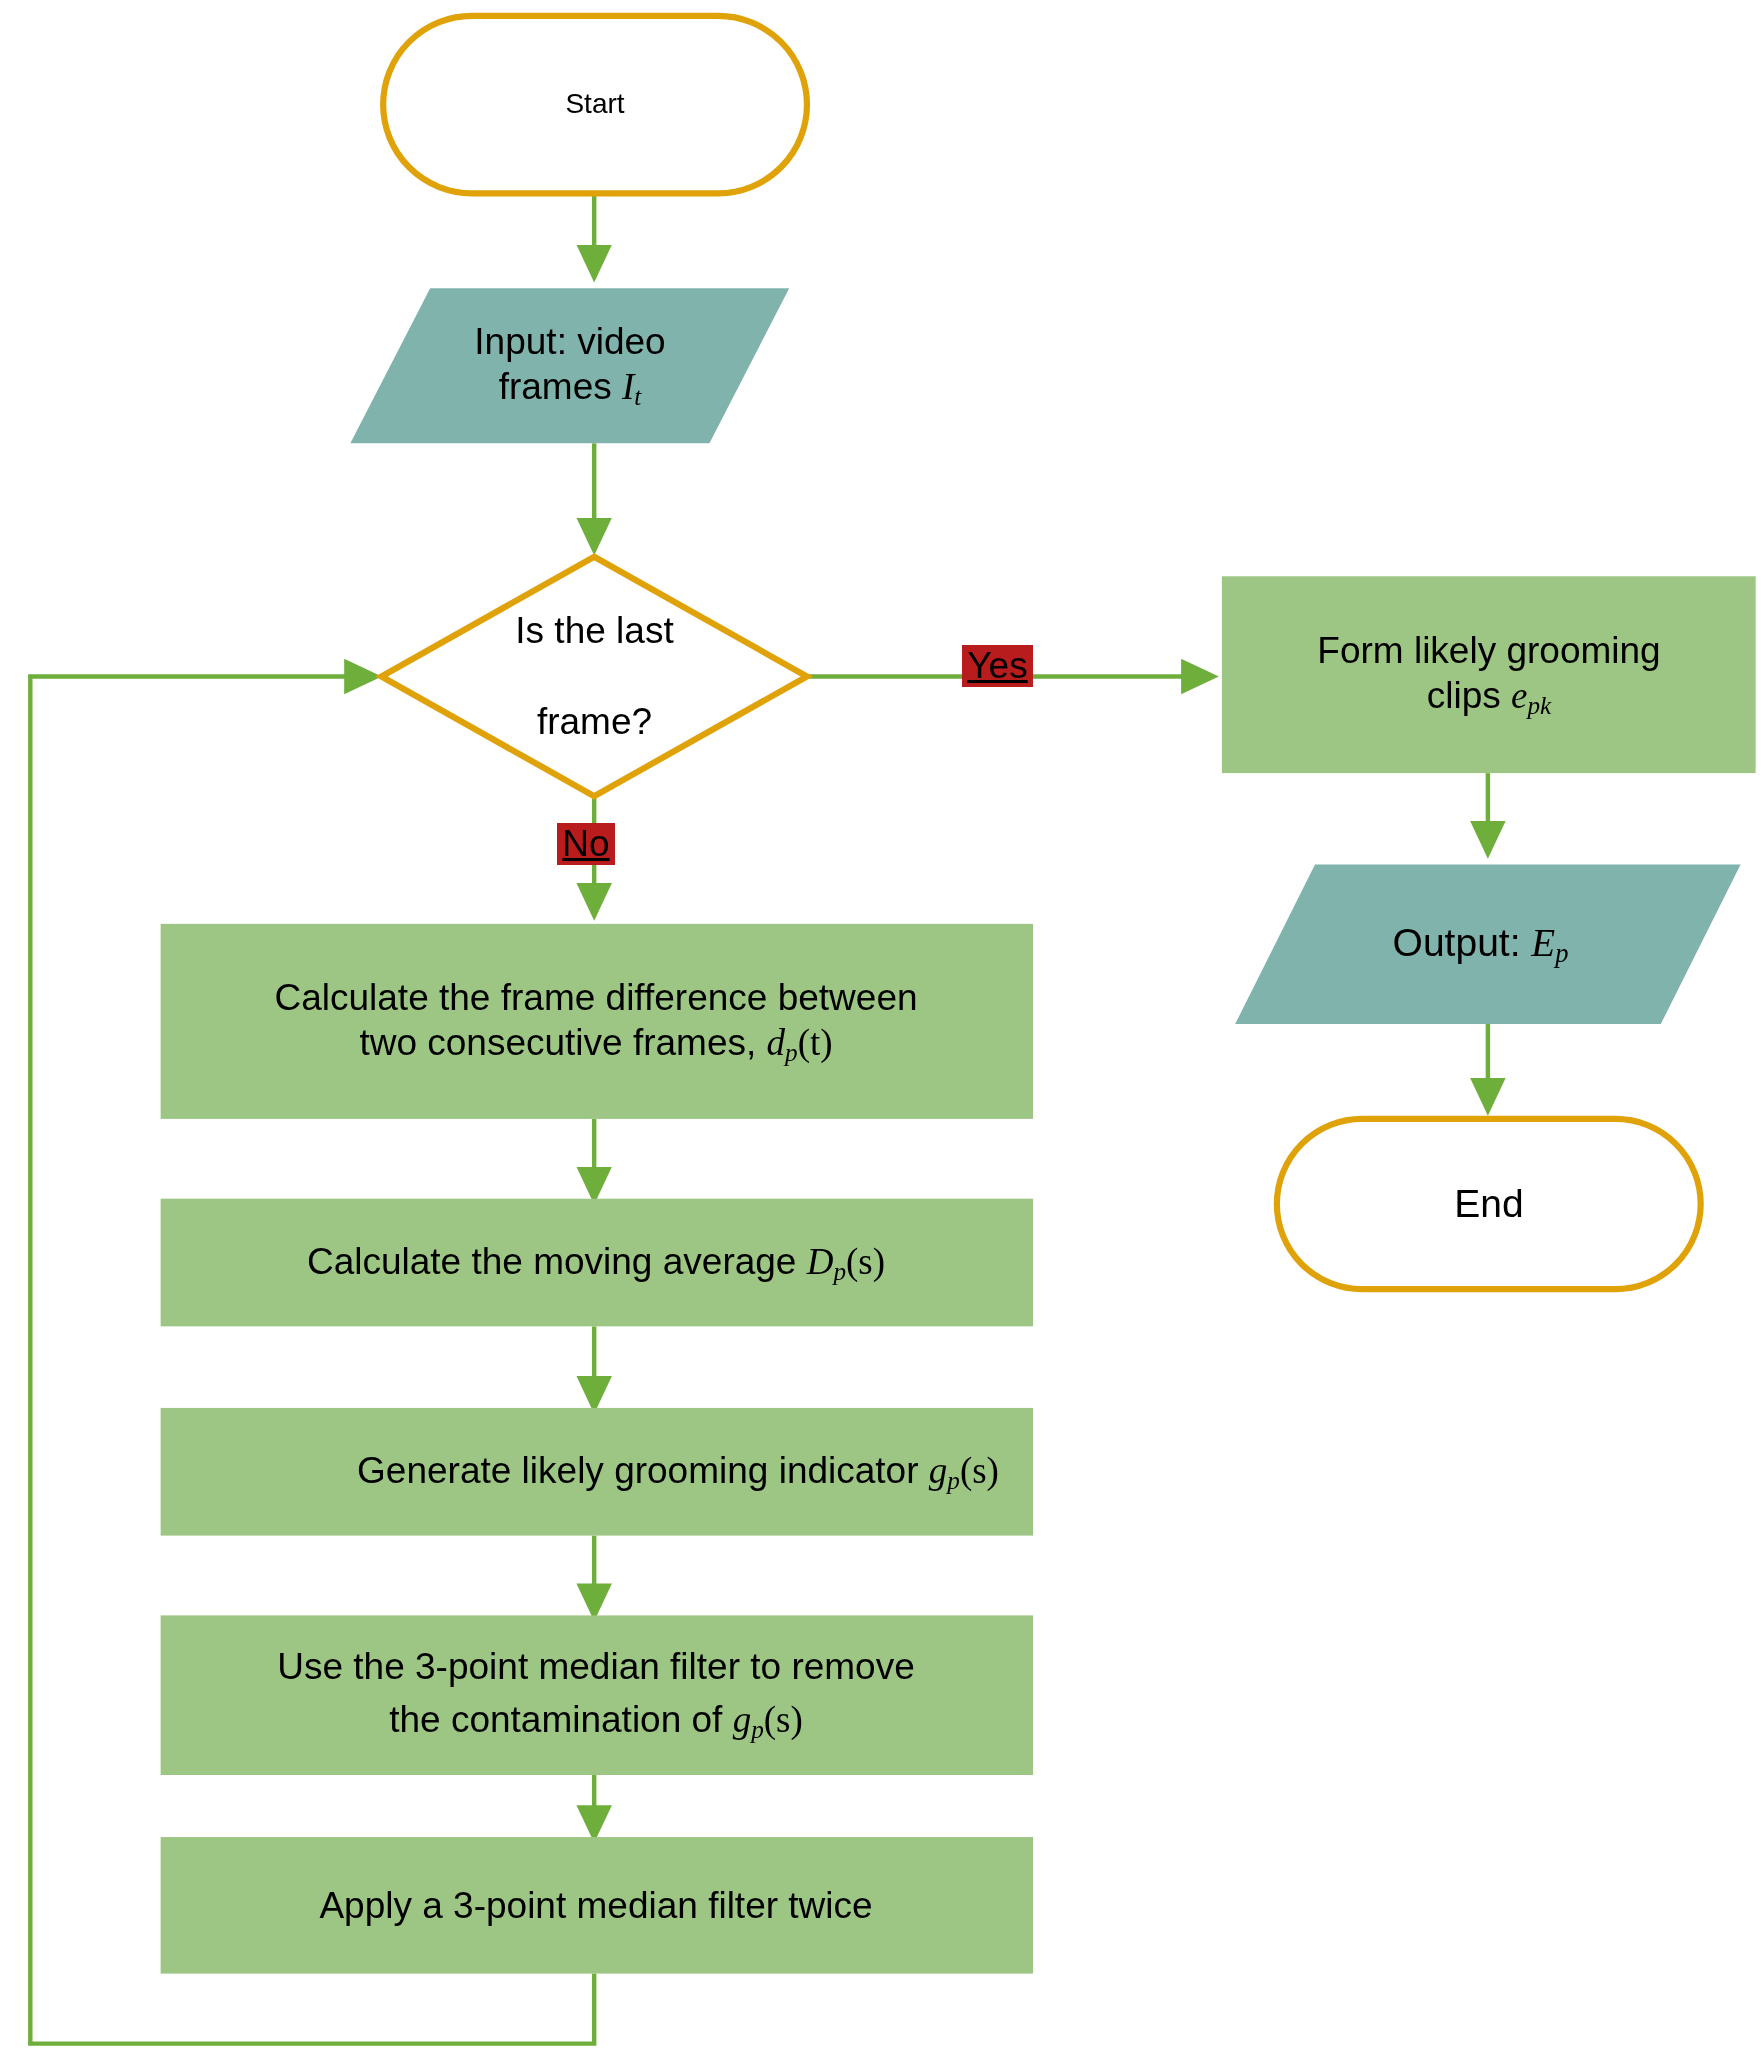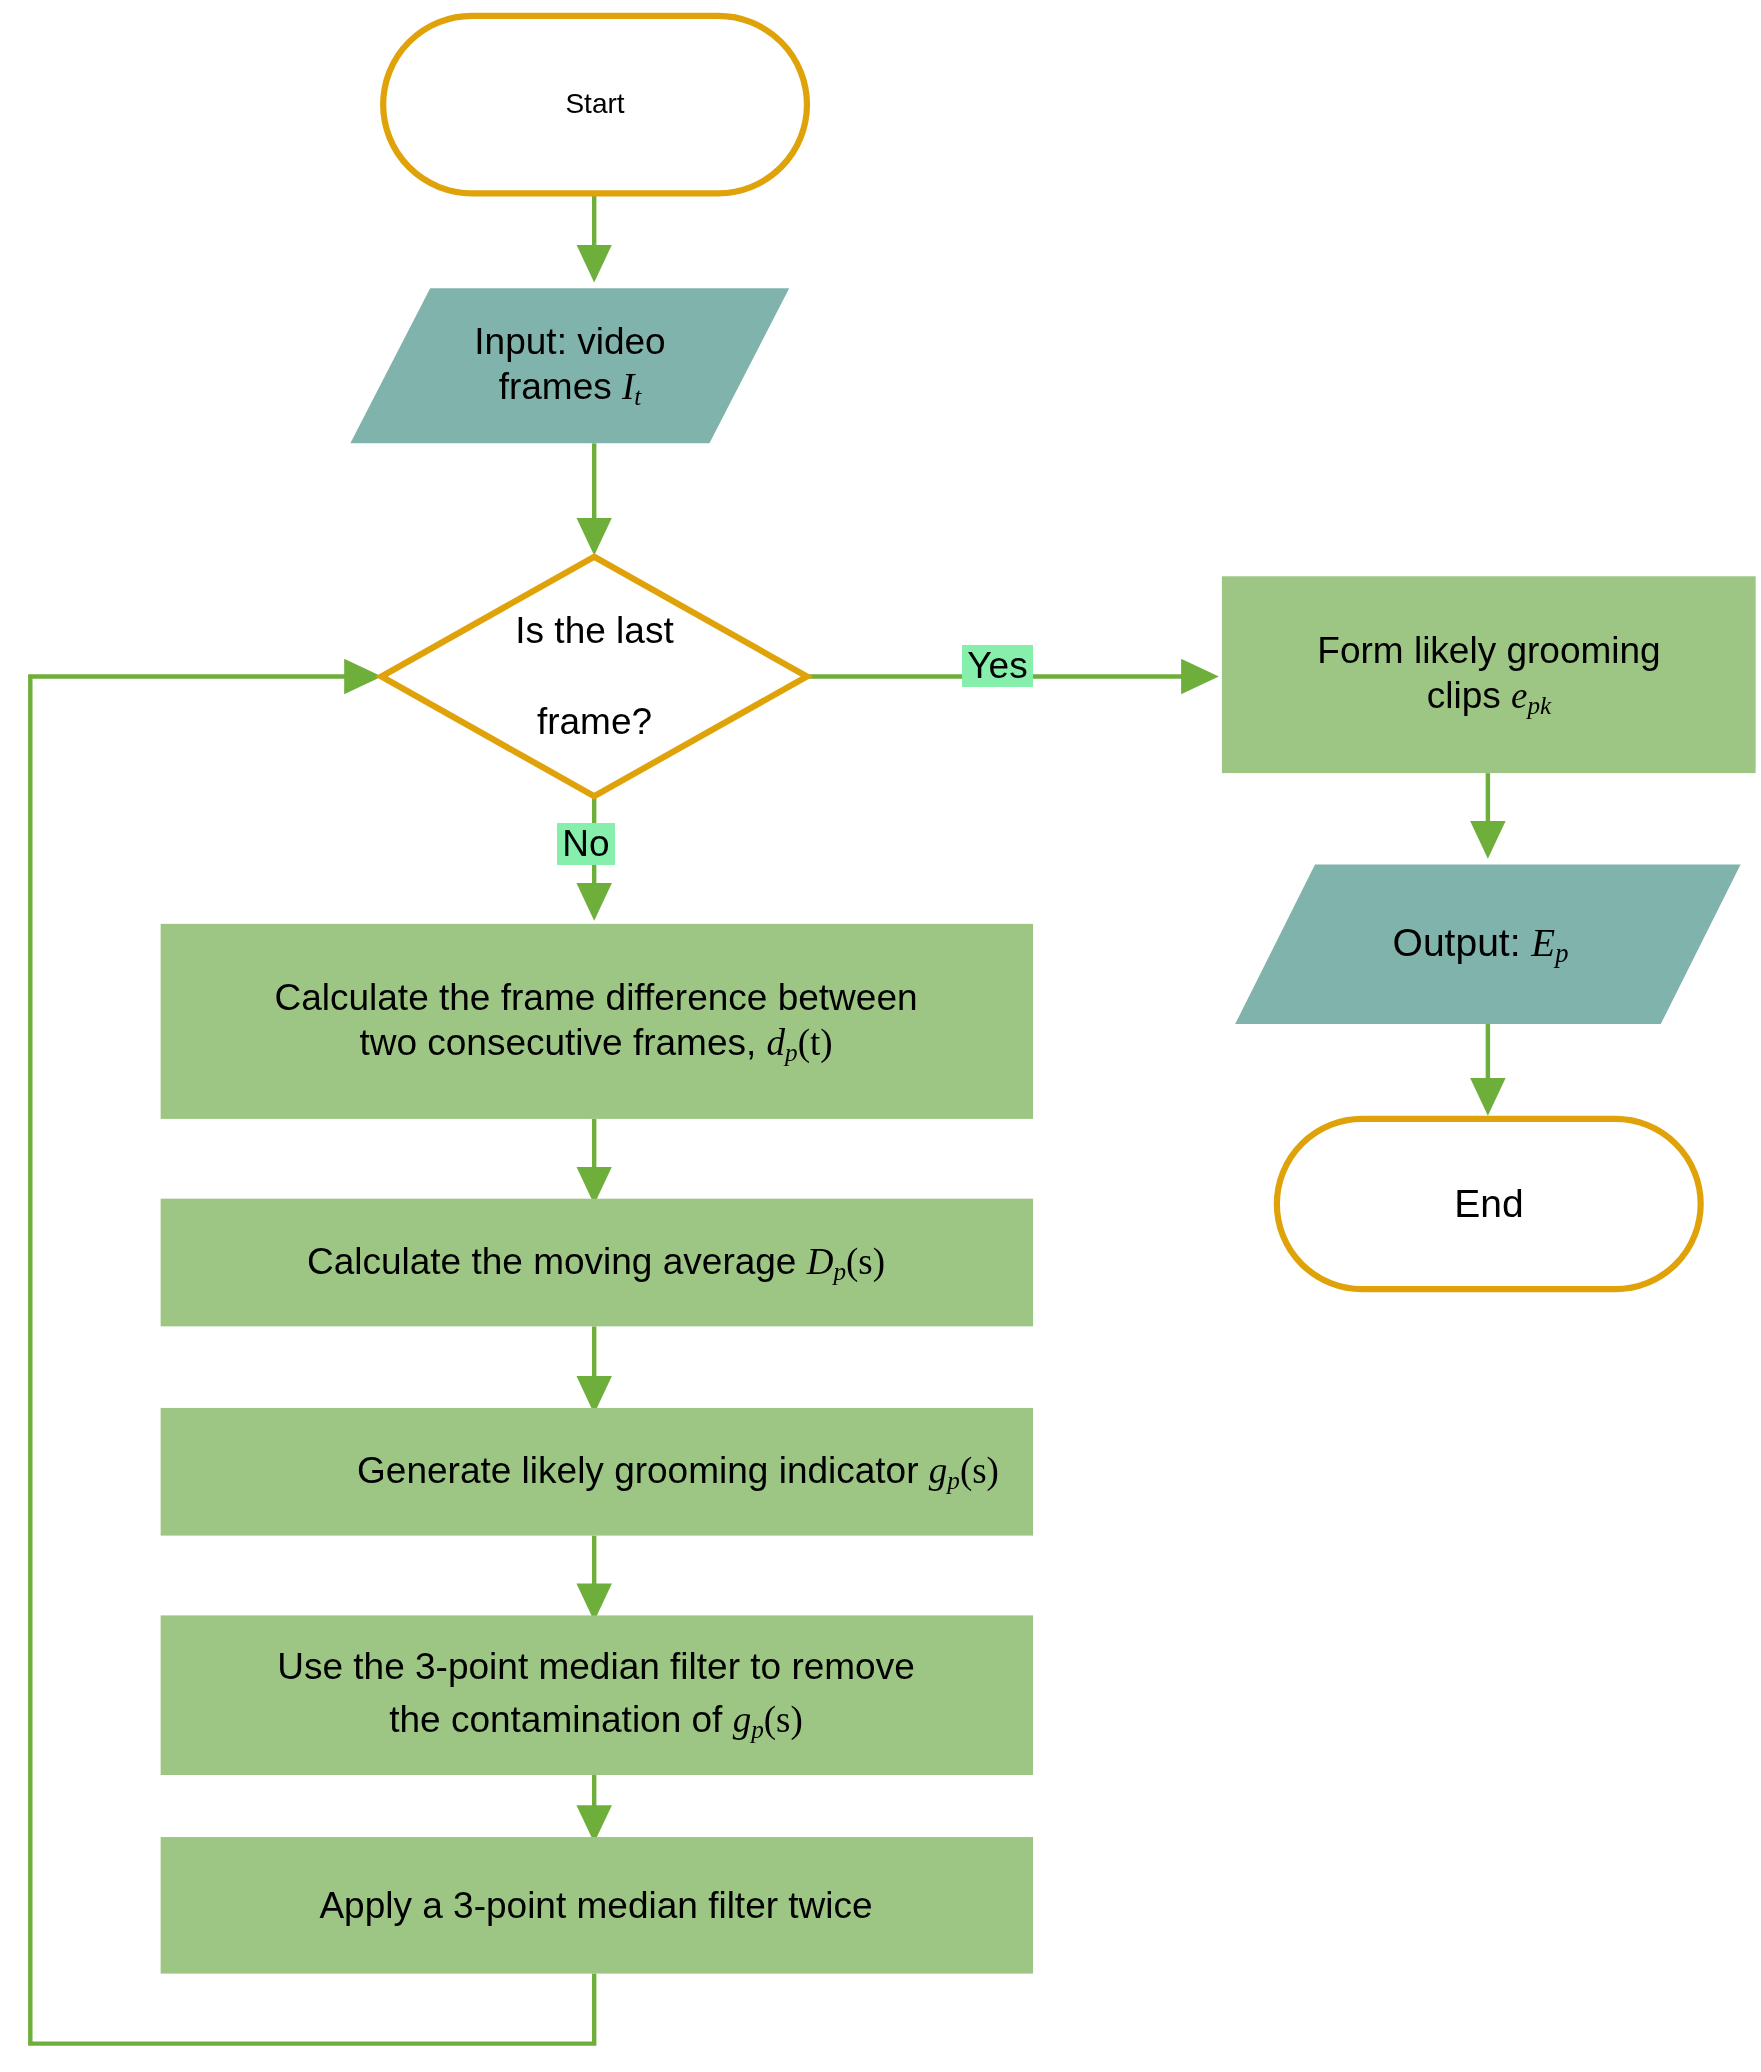--- a/index.html
+++ b/index.html
@@ -34,22 +34,23 @@
     font-family: "Liberation Sans", sans-serif;
     line-height: 1.22;
     white-space: pre-line;
     pointer-events: none;
   }
   .edge-label {
     position: absolute;
     color: #000000;
     font-family: "Liberation Sans", sans-serif;
     white-space: nowrap;
-    background: #86efac;
+    background: #b91c1c;
     padding: 0 5.3px;
+    text-decoration: underline;
   }
   .math {
     font-family: "Liberation Serif", serif;
     font-style: italic;
   }
   .math sub {
     font-style: italic;
     font-size: 0.68em;
     vertical-align: -0.22em;
   }

